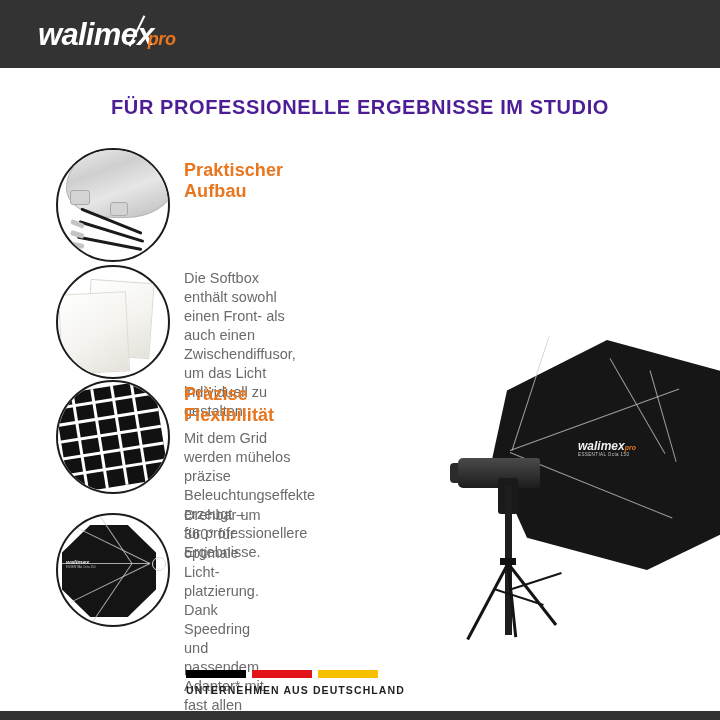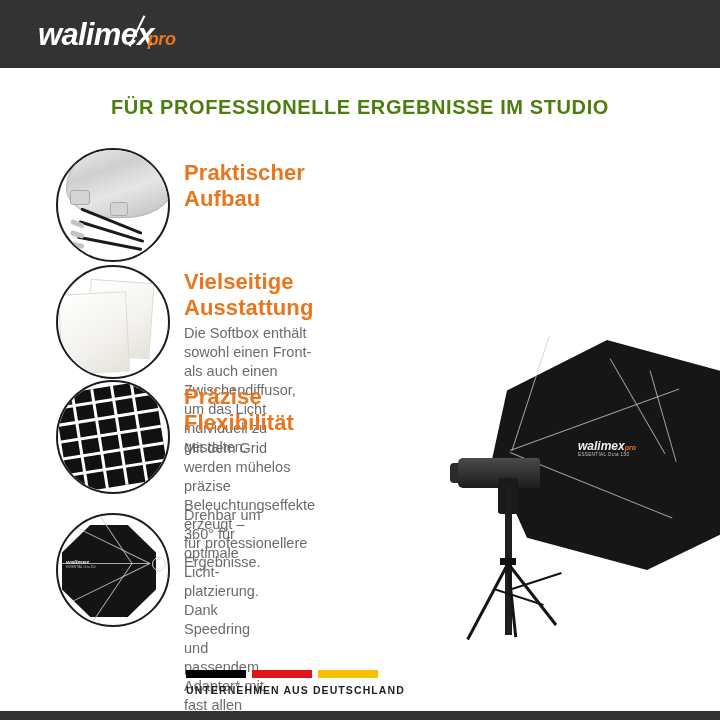--- a/index.html
+++ b/index.html
@@ -69,21 +69,21 @@
 
   
   .main-heading {
     position: absolute;
     top: 96px;
     left: 0;
     width: 720px;
     text-align: center;
     font-size: 20px;
     font-weight: bold;
-    color: #4d7c0f;
+    color: #4c1d95;
     letter-spacing: 0.6px;
   }
 
   
   .hero {
     position: absolute;
     right: 0;
     top: 330px;
     width: 270px;
     height: 390px;
@@ -188,21 +188,21 @@
     border: 2px solid #1c1c1c;
     overflow: hidden;
     background: #ffffff;
   }
   .feature-text {
     position: absolute;
     left: 128px;
   }
   .feature-title {
     color: #e8761e;
-    font-size: 22px;
+    font-size: 18px;
     font-weight: bold;
     margin: 0 0 3px 0;
     letter-spacing: .1px;
   }
   .feature-body {
     color: #6b6b6b;
     font-size: 14.5px;
     line-height: 19px;
     margin: 0;
     white-space: pre-line;
@@ -375,21 +375,20 @@
     <div class="feature-title">Praktischer Aufbau</div>
   </div>
 </div>
 
 <div class="feature" style="top:265px;">
   <div class="thumb">
     <div class="cloth" style="left:30px; top:14px; width:62px; height:74px; transform:rotate(4deg);"></div>
     <div class="cloth" style="left:2px; top:26px; width:66px; height:78px; transform:rotate(-3deg);"></div>
   </div>
   <div class="feature-text" style="top:4px;">
-    <div class="feature-title">Vielseitige Ausstattung</div>
     <div class="feature-body">Die Softbox enthält sowohl einen Front- als auch einen
 Zwischendiffusor, um das Licht individuell zu gestalten.</div>
   </div>
 </div>
 
 <div class="feature" style="top:380px;">
   <div class="thumb">
     <div class="grid-panel">
       <div class="grid-line-h" style="left:0; top:12px; width:118px; height:3px;"></div>
       <div class="grid-line-h" style="left:0; top:29px; width:118px; height:3px;"></div>

